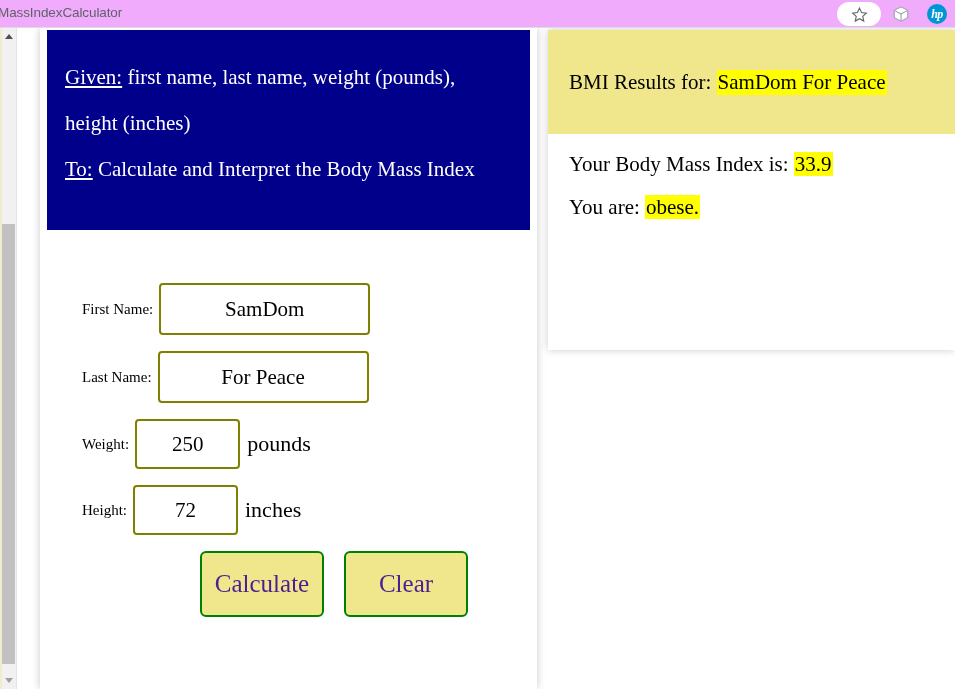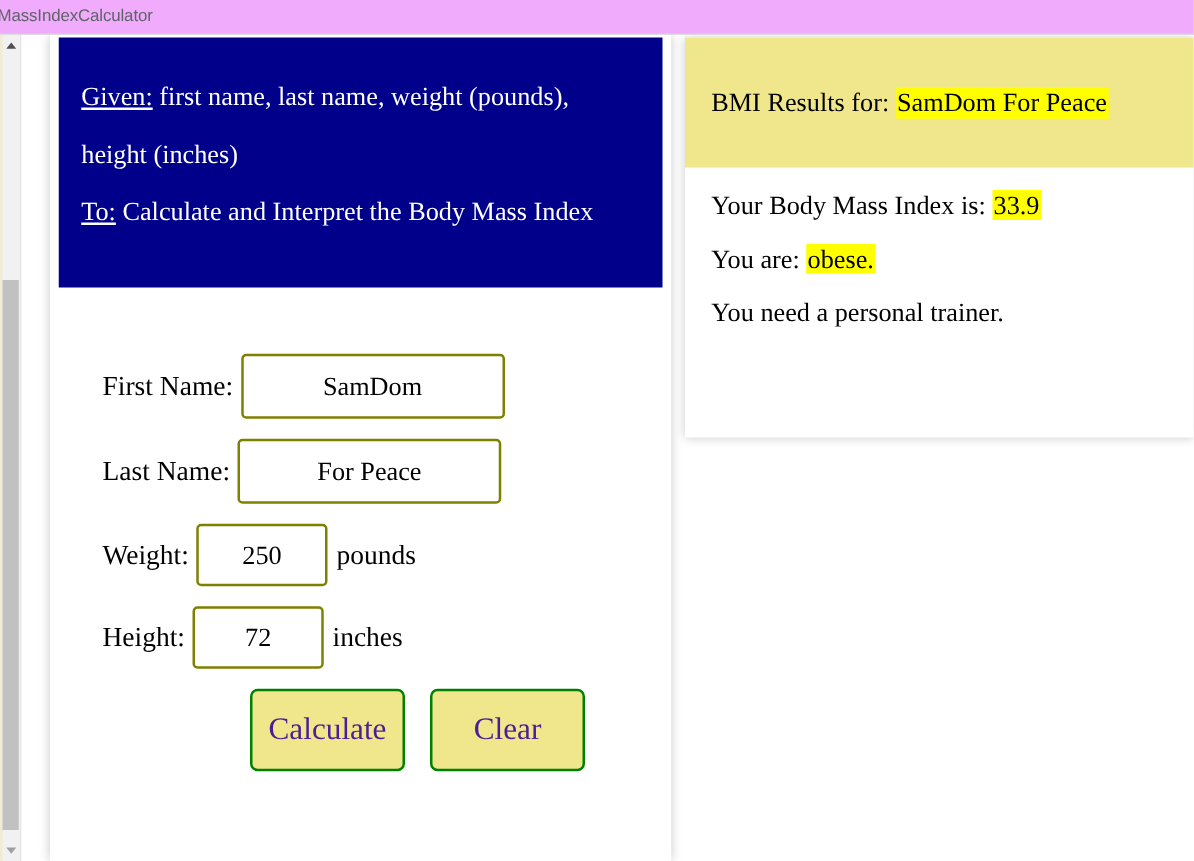--- a/index.html
+++ b/index.html
@@ -136,21 +136,21 @@
     color: #000000;
   }
   .form-row {
     display: flex;
     align-items: center;
     margin-bottom: 16px;
     padding-left: 42px;
   }
   .form-label {
     font-family: "Liberation Serif", serif;
-    font-size: 22px;
+    font-size: 15px;
     color: #000000;
     white-space: nowrap;
   }
   .text-input {
     font-family: "Liberation Serif", serif;
     font-size: 21px;
     text-align: center;
     color: #000000;
     background: #ffffff;
     border: 2px solid #808000;
@@ -218,20 +218,37 @@
   .hl {
     background: #ffff00;
     padding: 0 1px;
   }
 </style>
 </head>
 <body>
 
 <div id="browser-bar">
   <div id="tab-title">MassIndexCalculator</div>
+  <div id="chrome-actions">
+    <div id="star-icon-wrap">
+      <span class="chrome-icon">
+        <svg width="17" height="17" viewBox="0 0 24 24" fill="none" stroke="#5f6368" stroke-width="1.6">
+          <polygon points="12,3 14.9,9.3 21.6,10.1 16.6,14.7 18,21.3 12,18 6,21.3 7.4,14.7 2.4,10.1 9.1,9.3"></polygon>
+        </svg>
+      </span>
+    </div>
+    <span class="chrome-icon">
+      <svg width="18" height="18" viewBox="0 0 24 24" fill="#ffffff" stroke="#9aa0a6" stroke-width="1.4" stroke-linejoin="round">
+        <polygon points="12,2.5 21,7.2 21,16.8 12,21.5 3,16.8 3,7.2"></polygon>
+        <polyline points="3,7.2 12,12 21,7.2"></polyline>
+        <line x1="12" y1="12" x2="12" y2="21.5"></line>
+      </svg>
+    </span>
+    <span class="hp-logo">hp</span>
+  </div>
 </div>
 
 <div id="viewport">
 
   <div id="scrollbar">
     <div id="sb-left-edge"></div>
     <div class="sb-arrow" id="sb-arrow-up">
       <span class="sb-tri" id="sb-tri-up"></span>
     </div>
     <div id="sb-thumb"></div>
@@ -283,17 +300,16 @@
     <div id="results-header">
       <span>BMI Results for:</span>&nbsp;<span class="hl">SamDom For Peace</span>
     </div>
     <div id="results-body">
       <div class="result-line">
         <span>Your Body Mass Index is:</span>&nbsp;<span class="hl">33.9</span>
       </div>
       <div class="result-line">
         <span>You are:</span>&nbsp;<span class="hl">obese.</span>
       </div>
-      <div class="result-line">You need a personal trainer.</div>
     </div>
   </div>
 
 </div>
 
 </body></html>

